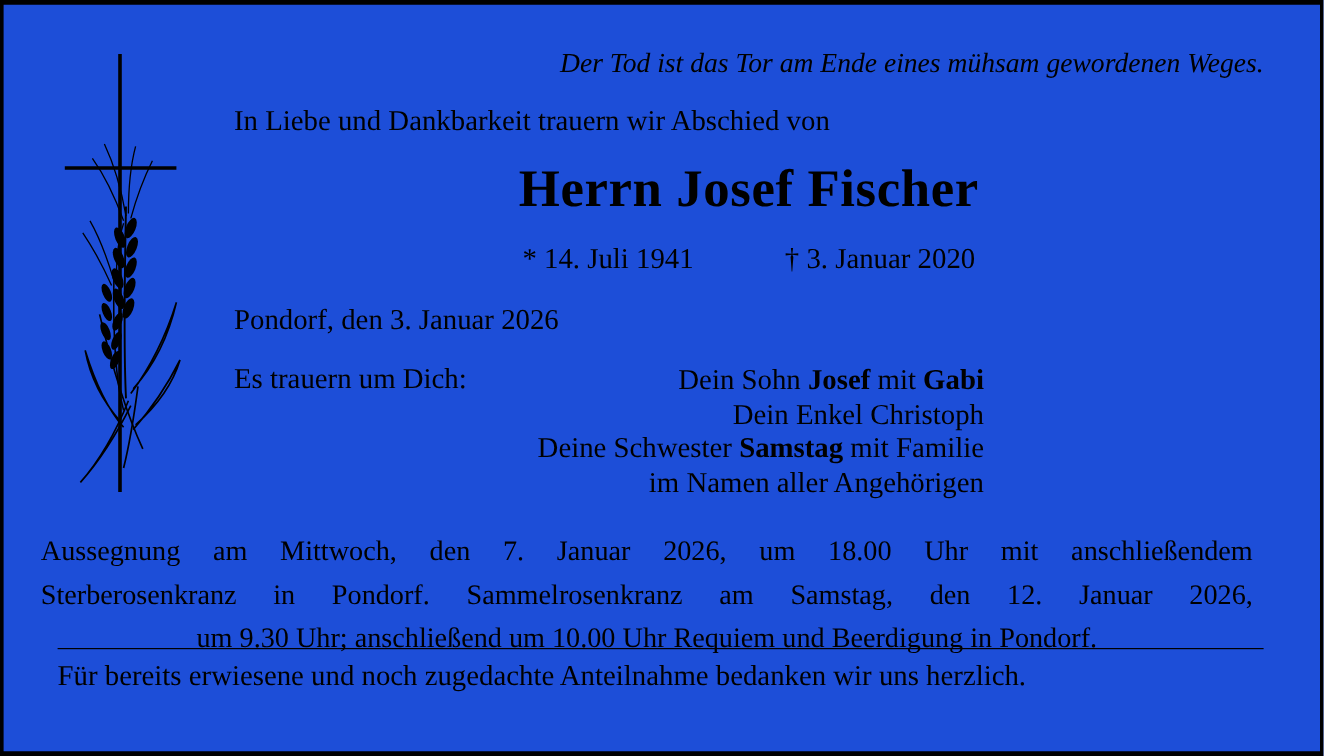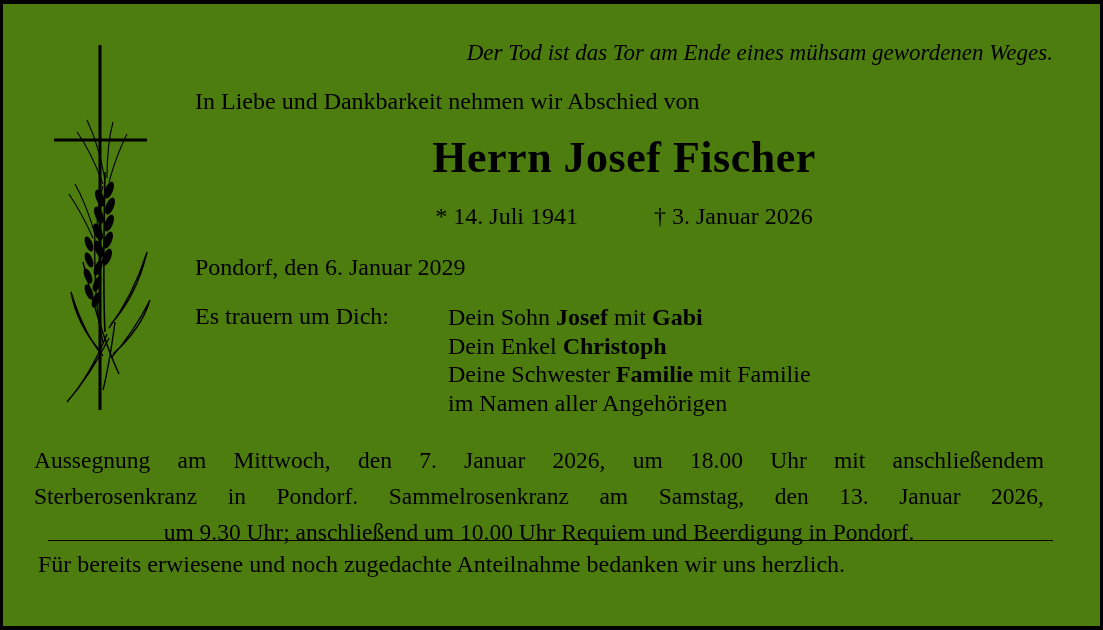--- a/index.html
+++ b/index.html
@@ -1,21 +1,21 @@
 <!DOCTYPE html>
 <html><head>
 <meta charset="utf-8">
 <style>
   html, body { margin: 0; padding: 0; background: #e8e8e8; }
   .page {
     position: relative;
     width: 1103px;
     height: 630px;
     margin: 0 auto;
-    background: #4d7c0f;
+    background: #1d4ed8;
     box-sizing: border-box;
     border: 3px solid #000;
     border-top-width: 4px;
     border-bottom-width: 4px;
     font-family: "Liberation Serif", "DejaVu Serif", serif;
     color: #000;
     overflow: hidden;
   }
   .quote {
     position: absolute;
@@ -67,20 +67,21 @@
     font-size: 24px;
     white-space: nowrap;
     text-align: right;
   }
   .mourners-list {
     position: absolute;
     left: 445px;
     top: 299px;
     font-size: 24px;
     line-height: 28.5px;
+    text-align: right;
   }
   .notice {
     position: absolute;
     left: 31px;
     width: 1010px;
     top: 438px;
     font-size: 23.5px;
     line-height: 36px;
   }
   .notice .just { text-align: justify; text-align-last: justify; }
@@ -89,21 +90,21 @@
     position: absolute;
     left: 45px;
     width: 1005px;
     top: 536px;
     border: none;
     border-top: 1.5px solid #000;
     margin: 0;
   }
   .thanks {
     position: absolute;
-    left: 35px;
+    left: 45px;
     top: 547px;
     font-size: 24px;
     white-space: nowrap;
   }
   .emblem {
     position: absolute;
     left: 20px;
     top: 18px;
     width: 170px;
     height: 420px;
@@ -162,42 +163,42 @@
         <path d="M78 330 C62 312 52 292 48 270 C56 296 66 318 80 334"></path>
         <path d="M84 312 C72 342 58 364 44 380 C60 362 74 340 86 316"></path>
         <path d="M92 300 C88 330 84 352 80 368"></path>
         <path d="M60 240 C70 282 82 322 96 352"></path>
       </g>
     </svg>
   </div>
 
   <div class="quote">Der Tod ist das Tor am Ende eines mühsam gewordenen Weges.</div>
 
-  <div class="intro">In Liebe und Dankbarkeit nehmen wir Abschied von</div>
+  <div class="intro">In Liebe und Dankbarkeit trauern wir Abschied von</div>
 
   <div class="name">Herrn Josef Fischer</div>
 
   <div class="dates">
     <span>* 14. Juli 1941</span>
-    <span>† 3. Januar 2026</span>
+    <span>† 3. Januar 2020</span>
   </div>
 
-  <div class="place-date">Pondorf, den 6. Januar 2029</div>
+  <div class="place-date">Pondorf, den 3. Januar 2026</div>
 
   <div class="mourners-label">Es trauern um Dich:</div>
   <div class="mourners-list">
       <div><span>Dein Sohn </span><span style="font-weight: bold;">Josef</span><span> mit </span><span style="font-weight: bold;">Gabi</span></div>
-      <div><span>Dein Enkel </span><span style="font-weight: bold;">Christoph</span></div>
-      <div><span>Deine Schwester </span><span style="font-weight: bold;">Familie</span><span> mit Familie</span></div>
+      <div><span>Dein Enkel </span><span style="font-weight: normal;">Christoph</span></div>
+      <div><span>Deine Schwester </span><span style="font-weight: bold;">Samstag</span><span> mit Familie</span></div>
       <div><span>im Namen aller Angehörigen</span></div>
     </div>
 
   <div class="notice">
     <div class="just">Aussegnung am Mittwoch, den 7. Januar 2026, um 18.00 Uhr mit anschließendem</div>
-    <div class="just">Sterberosenkranz in Pondorf. Sammelrosenkranz am Samstag, den 13. Januar 2026,</div>
+    <div class="just">Sterberosenkranz in Pondorf. Sammelrosenkranz am Samstag, den 12. Januar 2026,</div>
     <div class="last">um 9.30 Uhr; anschließend um 10.00 Uhr Requiem und Beerdigung in Pondorf.</div>
   </div>
 
   <hr class="divider">
 
   <div class="thanks">Für bereits erwiesene und noch zugedachte Anteilnahme bedanken wir uns herzlich.</div>
 
 </div>
 
 </body></html>

